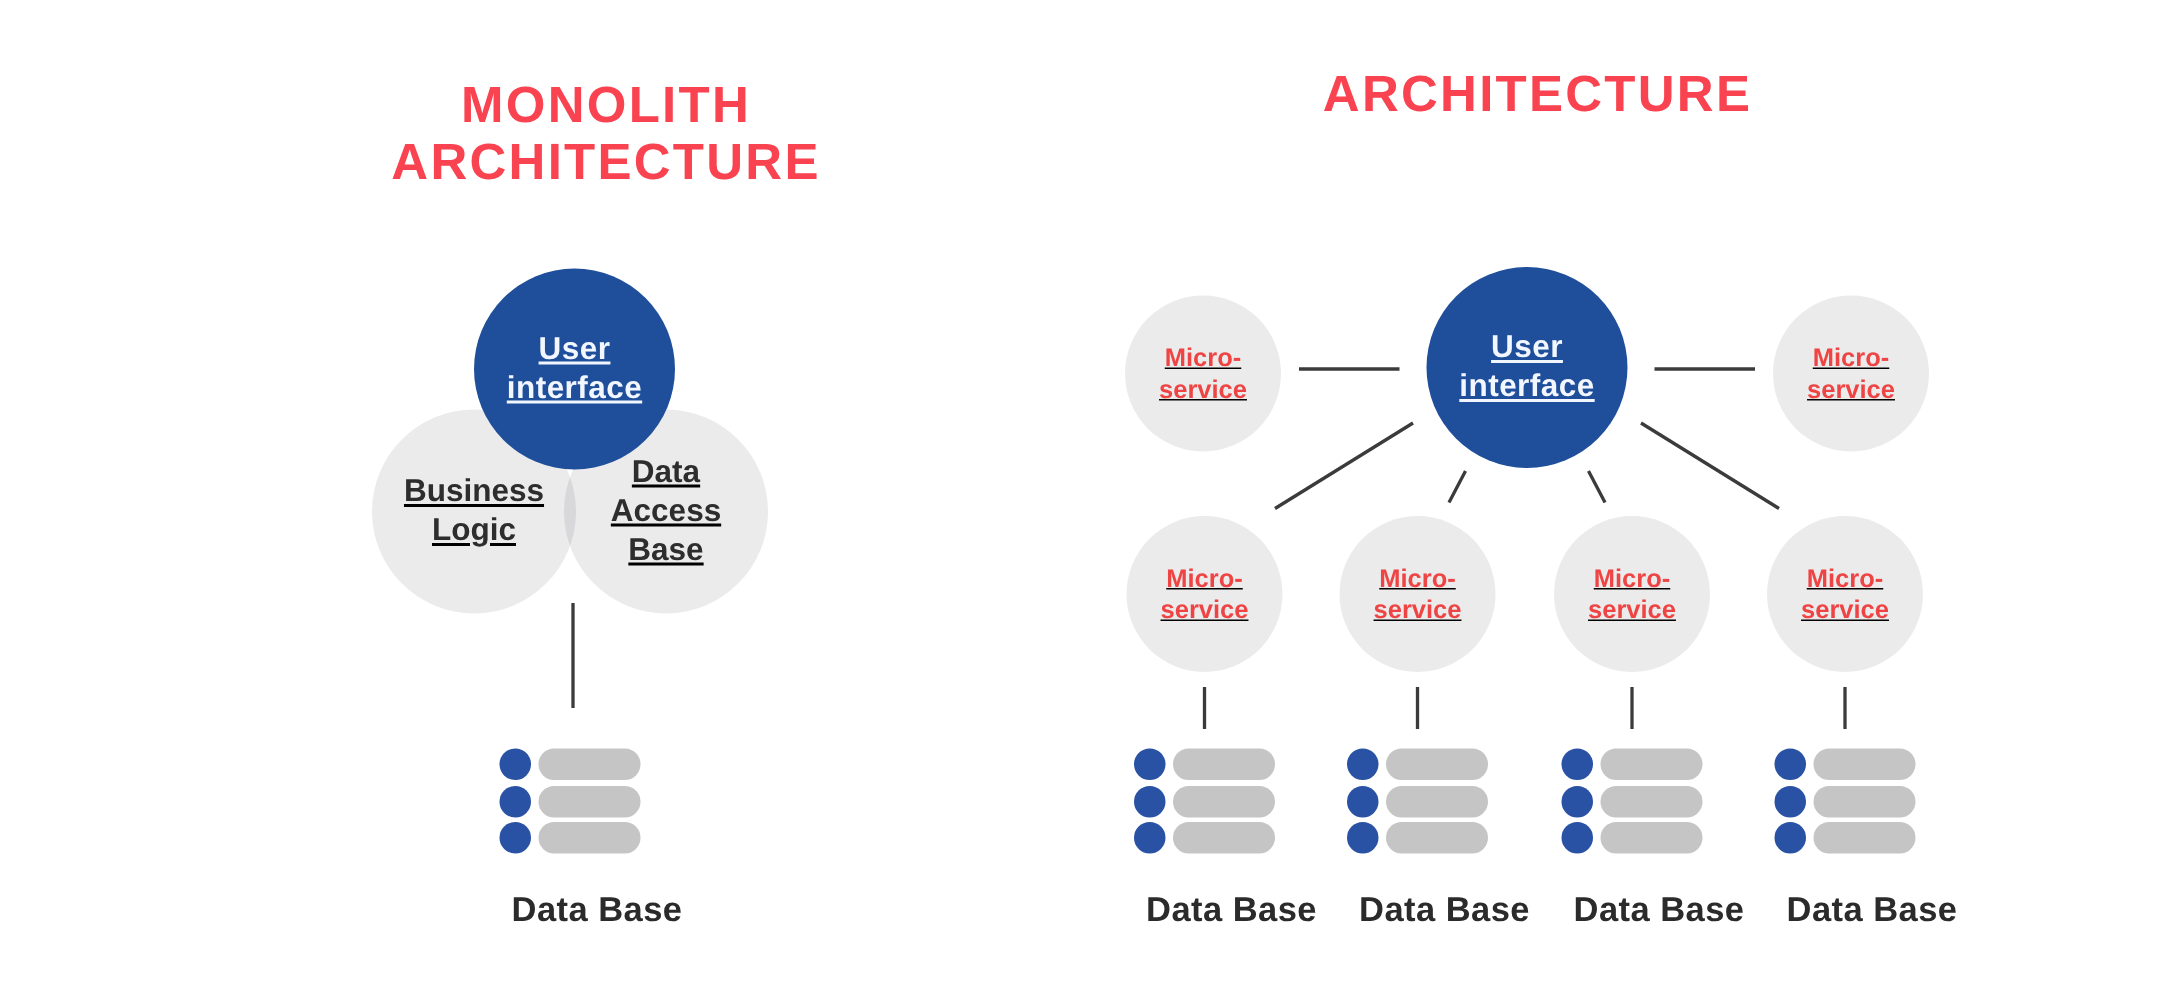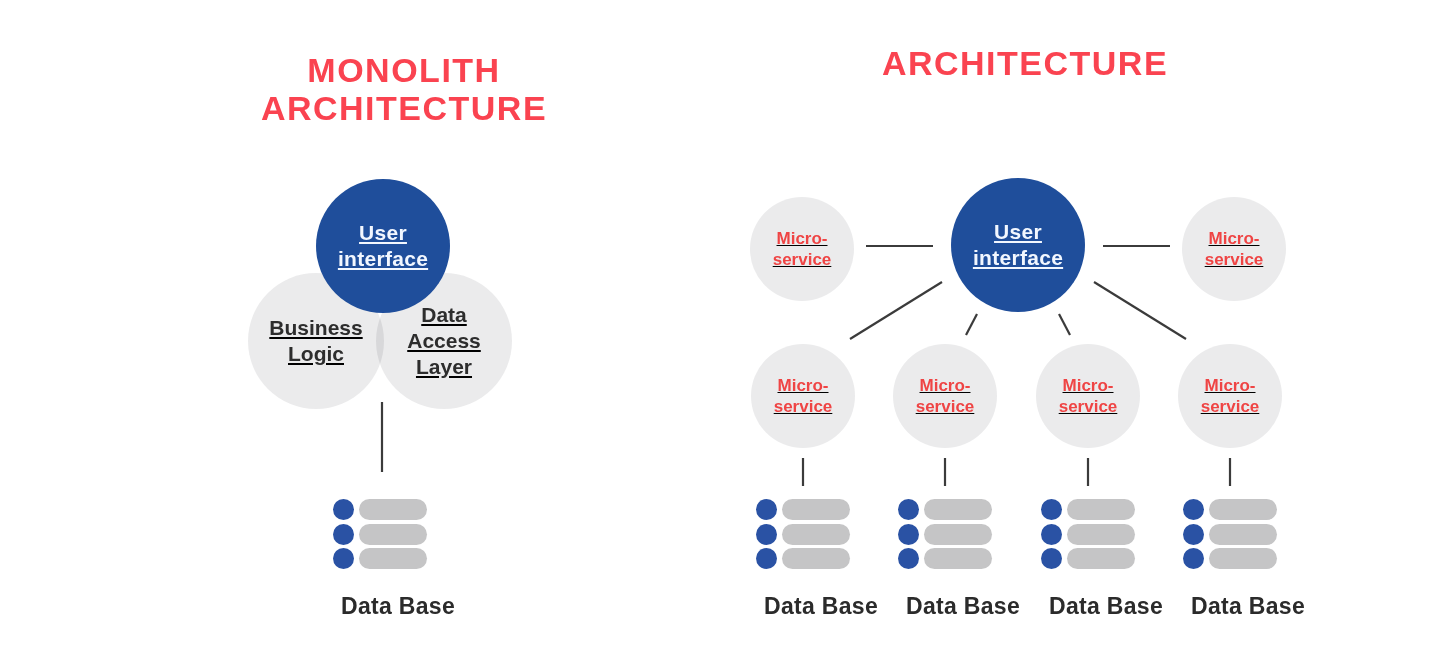--- a/index.html
+++ b/index.html
@@ -137,21 +137,21 @@
     <div class="node-label venn-label">
       <span>Business</span>
       <span>Logic</span>
     </div>
   </div>
 
   <div class="circle circle-gray" style="left:376px; top:273px; width:136px; height:136px;">
     <div class="node-label venn-label">
       <span>Data</span>
       <span>Access</span>
-      <span>Layer</span>
+      <span>Base</span>
     </div>
   </div>
 
   <div class="circle circle-blue" style="left:316px; top:179px; width:134px; height:134px;">
     <div class="node-label ui-label">
       <span>User</span>
       <span>interface</span>
     </div>
   </div>
 

